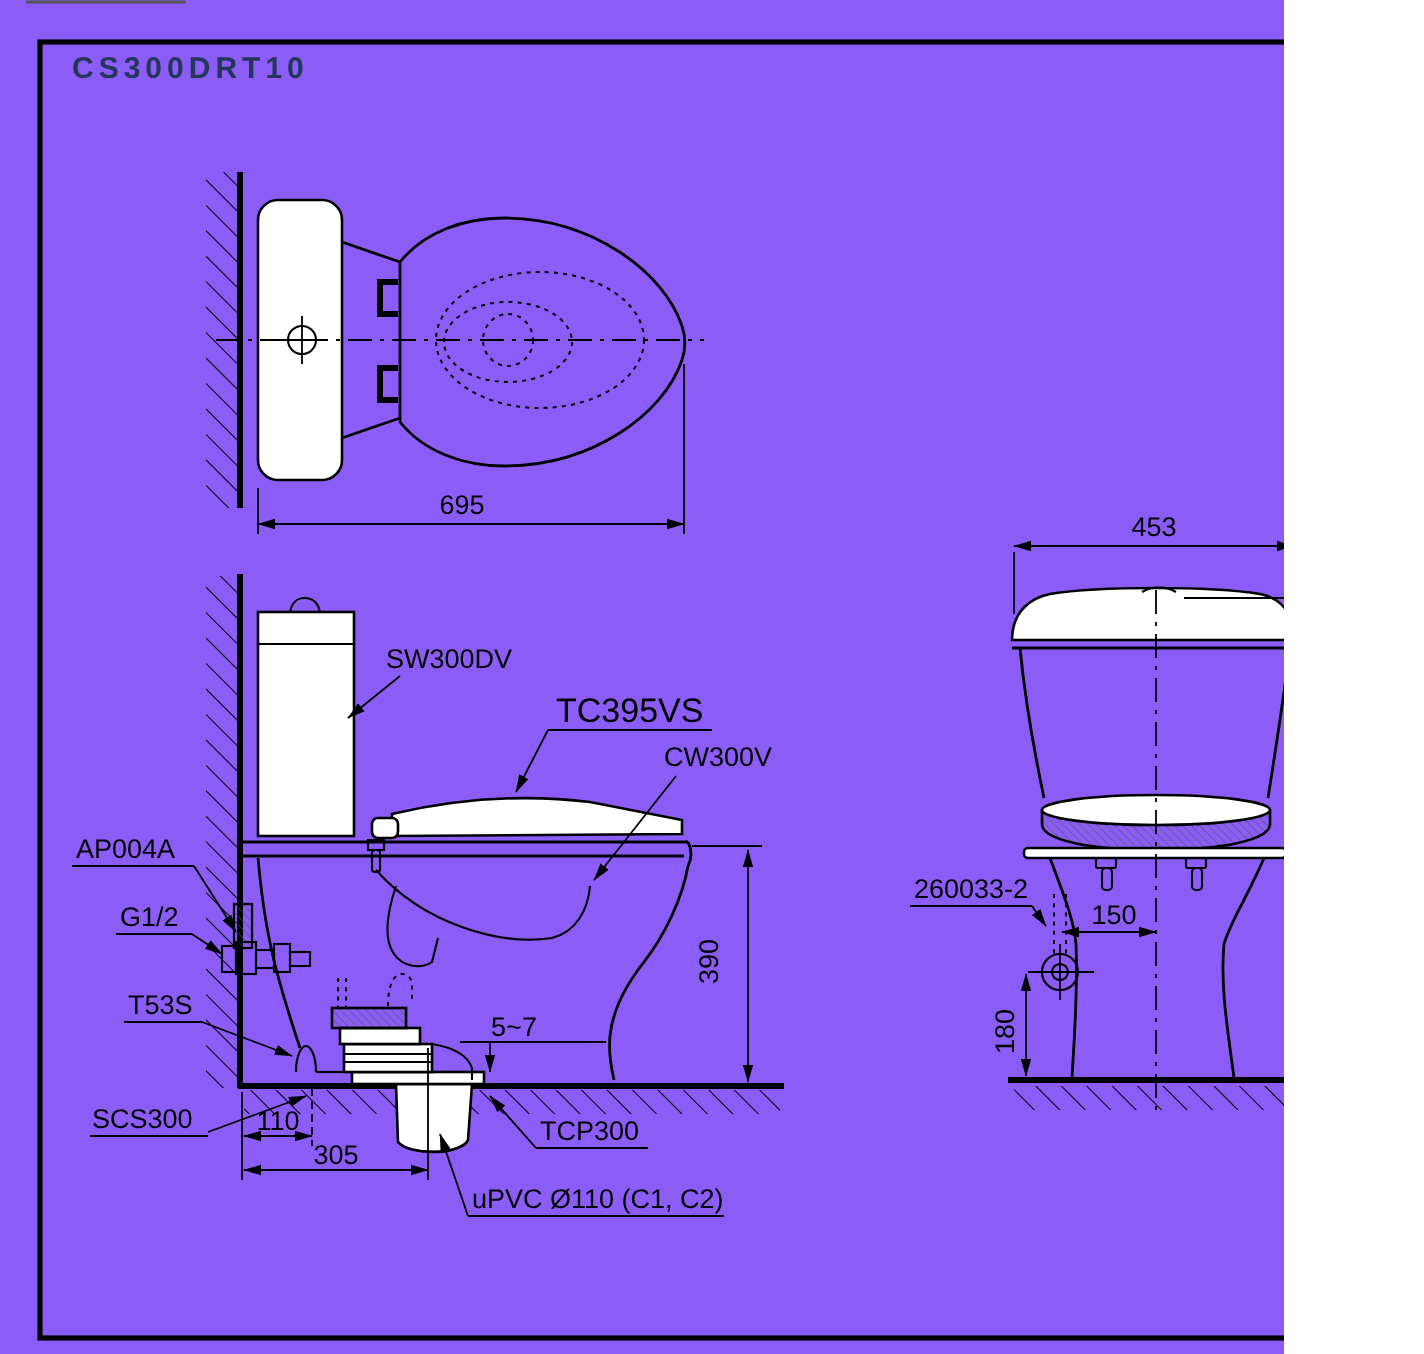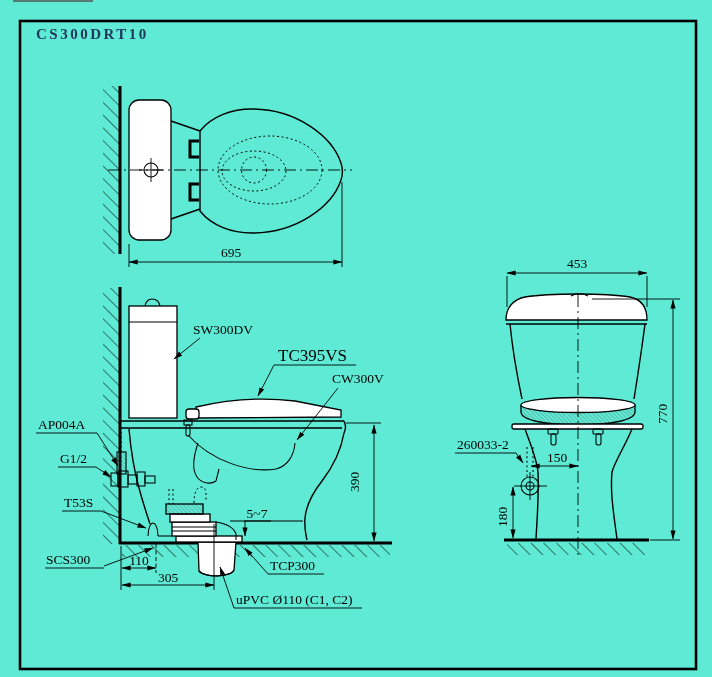--- a/index.html
+++ b/index.html
@@ -1,17 +1,17 @@
 <!DOCTYPE html>
 <html><head>
 <meta charset="utf-8">
 <style>
   html,body{margin:0;padding:0;background:#fff;}
-  .page{position:relative;width:712px;height:677px;background:#5eead4;overflow:hidden;
-        font-family:Liberation Serif, serif;}
+  .page{position:relative;width:642px;height:677px;background:#8b5cf6;overflow:hidden;
+        font-family:Liberation Sans, sans-serif;}
   svg{position:absolute;left:0;top:0;}
   text{fill:#000;}
   .t-title{font-size:15px;font-weight:bold;letter-spacing:2.5px;fill:#22375a;}
   .t-lab{font-size:13.5px;}
   .t-big{font-size:17px;}
   .t-dim{font-size:13.5px;}
   .ln{stroke:#000;fill:none;stroke-width:1.4;}
   .thin{stroke:#000;fill:none;stroke-width:1.05;}
   .thick{stroke:#000;fill:none;stroke-width:3;}
   .dim{stroke:#000;fill:none;stroke-width:0.9;}

